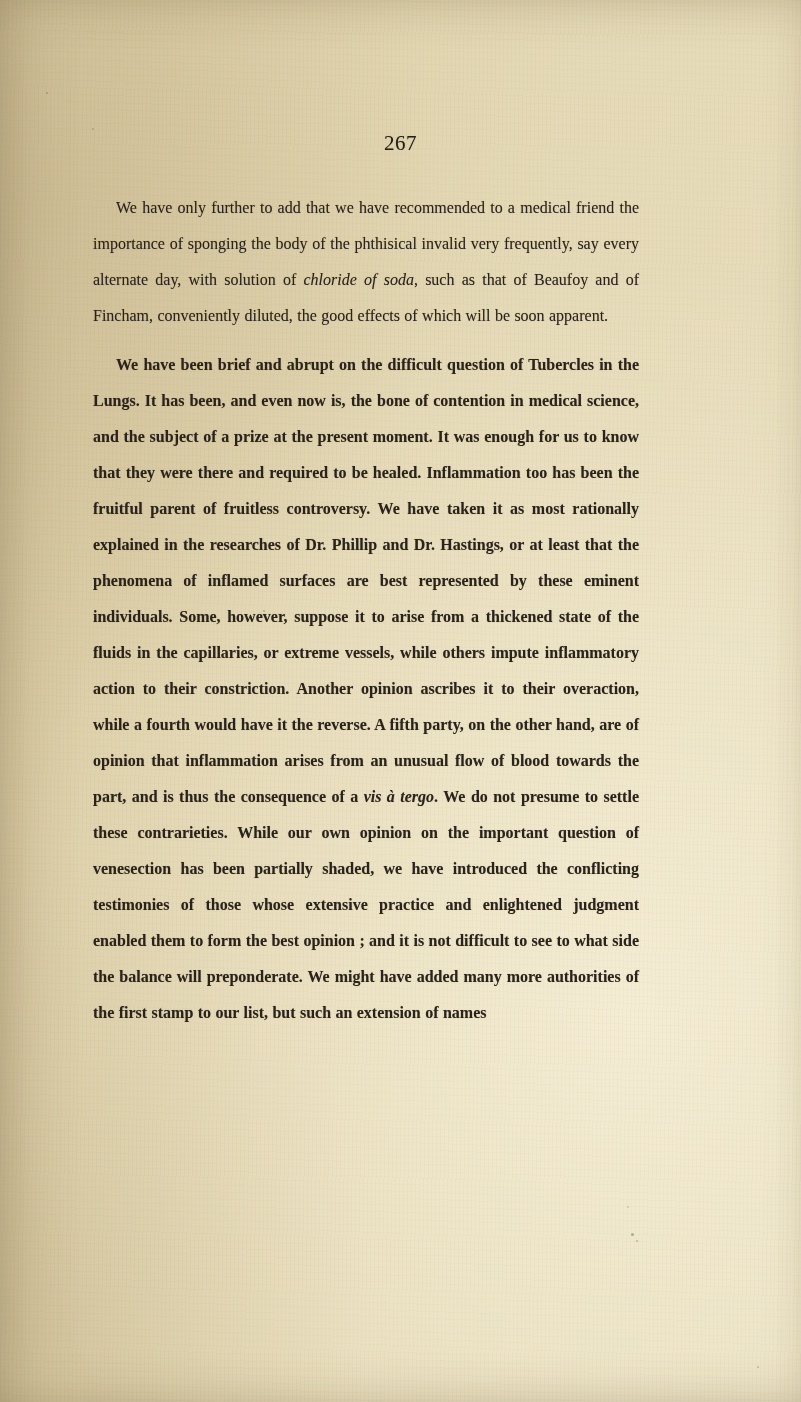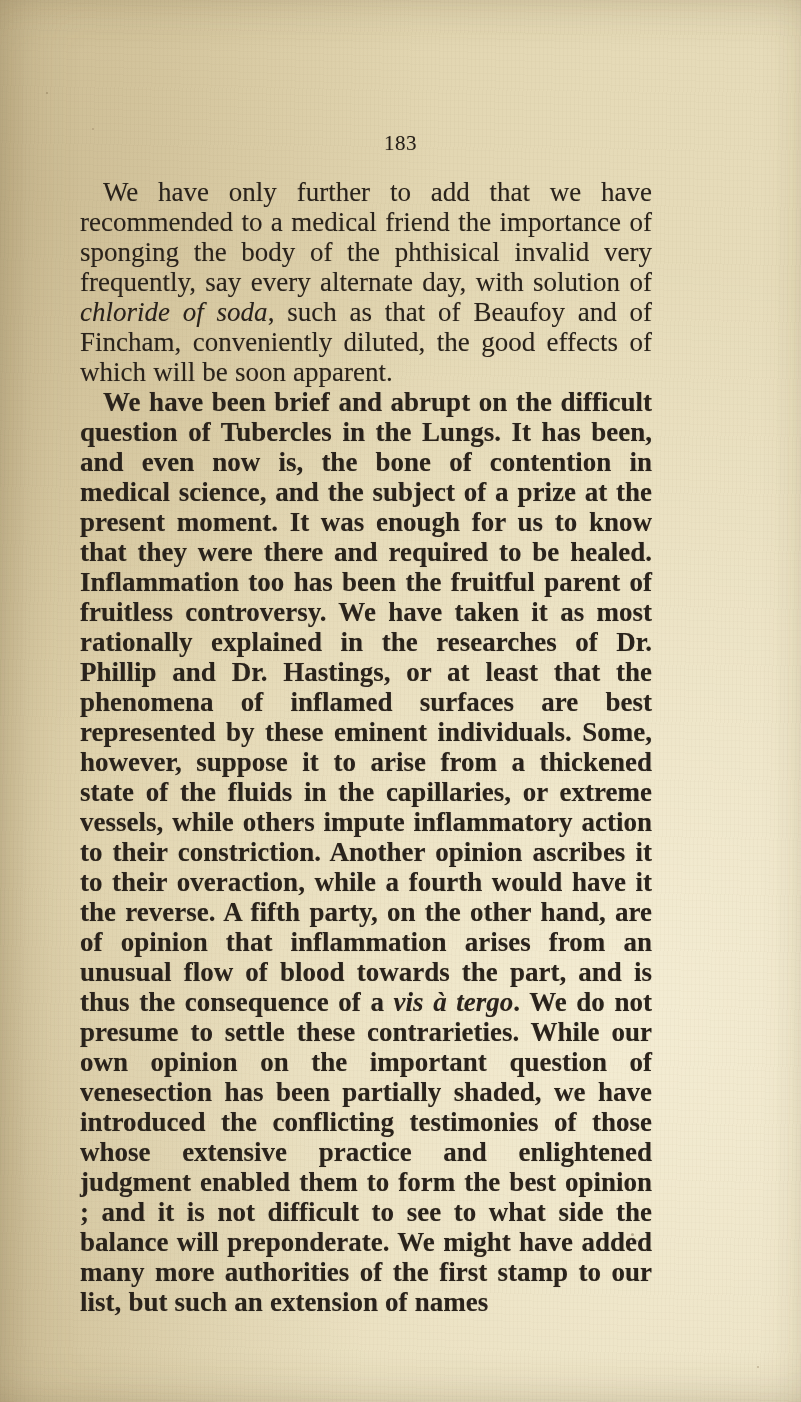--- a/index.html
+++ b/index.html
@@ -64,23 +64,23 @@
   }
 
   .textblock {
     position: absolute;
     left: 80px;
     top: 177px;
     width: 572px;
   }
 
   p.para {
-    margin: 0;
-    font-size: 27px;
-    line-height: 30px;
+    margin: 13px;
+    font-size: 16px;
+    line-height: 36px;
     text-align: justify;
     text-align-last: left;
     text-indent: 23px;
     color: #2a231c;
     word-spacing: 0.4px;
     -webkit-font-smoothing: antialiased;
   }
 
   p.para + p.para { margin-top: 0; font-weight: bold; }
 
@@ -100,21 +100,21 @@
 
   <div class="speck" style="left:46px; top:92px; width:2px; height:2px; opacity:0.45;"></div>
   <div class="speck" style="left:92px; top:128px; width:2px; height:2px; opacity:0.35;"></div>
   <div class="speck" style="left:263px; top:610px; width:2px; height:2px; opacity:0.40;"></div>
   <div class="speck" style="left:395px; top:765px; width:2px; height:2px; opacity:0.33;"></div>
   <div class="speck" style="left:631px; top:1233px; width:3px; height:3px; opacity:0.50;"></div>
   <div class="speck" style="left:636px; top:1240px; width:2px; height:2px; opacity:0.40;"></div>
   <div class="speck" style="left:757px; top:1366px; width:2px; height:2px; opacity:0.38;"></div>
   <div class="speck" style="left:627px; top:1206px; width:2px; height:2px; opacity:0.28;"></div>
 
-  <div class="folio">183</div>
+  <div class="folio">267</div>
 
   <div class="textblock">
     <p class="para"><span>We have only further to add that we have recommended to a medical friend the importance of sponging the body of the phthisical invalid very frequently, say every alternate day, with solution of </span><i>chloride of soda</i><span>, such as that of Beaufoy and of Fincham, conveniently diluted, the good effects of which will be soon apparent.</span></p>
     <p class="para"><span>We have been brief and abrupt on the difficult question of Tubercles in the Lungs.  It has been, and even now is, the bone of contention in medical science, and the subject of a prize at the present moment.  It was enough for us to know that they were there and required to be healed.  Inflammation too has been the fruitful parent of fruitless controversy.  We have taken it as most rationally explained in the researches of Dr. Phillip and Dr. Hastings, or at least that the phenomena of inflamed surfaces are best represented by these eminent individuals. Some, however, suppose it to arise from a thickened state of the fluids in the capillaries, or extreme vessels, while others impute inflammatory action to their constriction. Another opinion ascribes it to their overaction, while a fourth would have it the reverse.  A fifth party, on the other hand, are of opinion that inflammation arises from an unusual flow of blood towards the part, and is thus the consequence of a </span><i>vis à tergo</i><span>.  We do not presume to settle these contrarieties.  While our own opinion on the important question of venesection has been partially shaded, we have introduced the conflicting testimonies of those whose extensive practice and enlightened judgment enabled them to form the best opinion ; and it is not difficult to see to what side the balance will preponderate.  We might have added many more authorities of the first stamp to our list, but such an extension of names</span></p>
   </div>
 
   <div class="vignette"></div>
 </div>
 
 </body></html>

